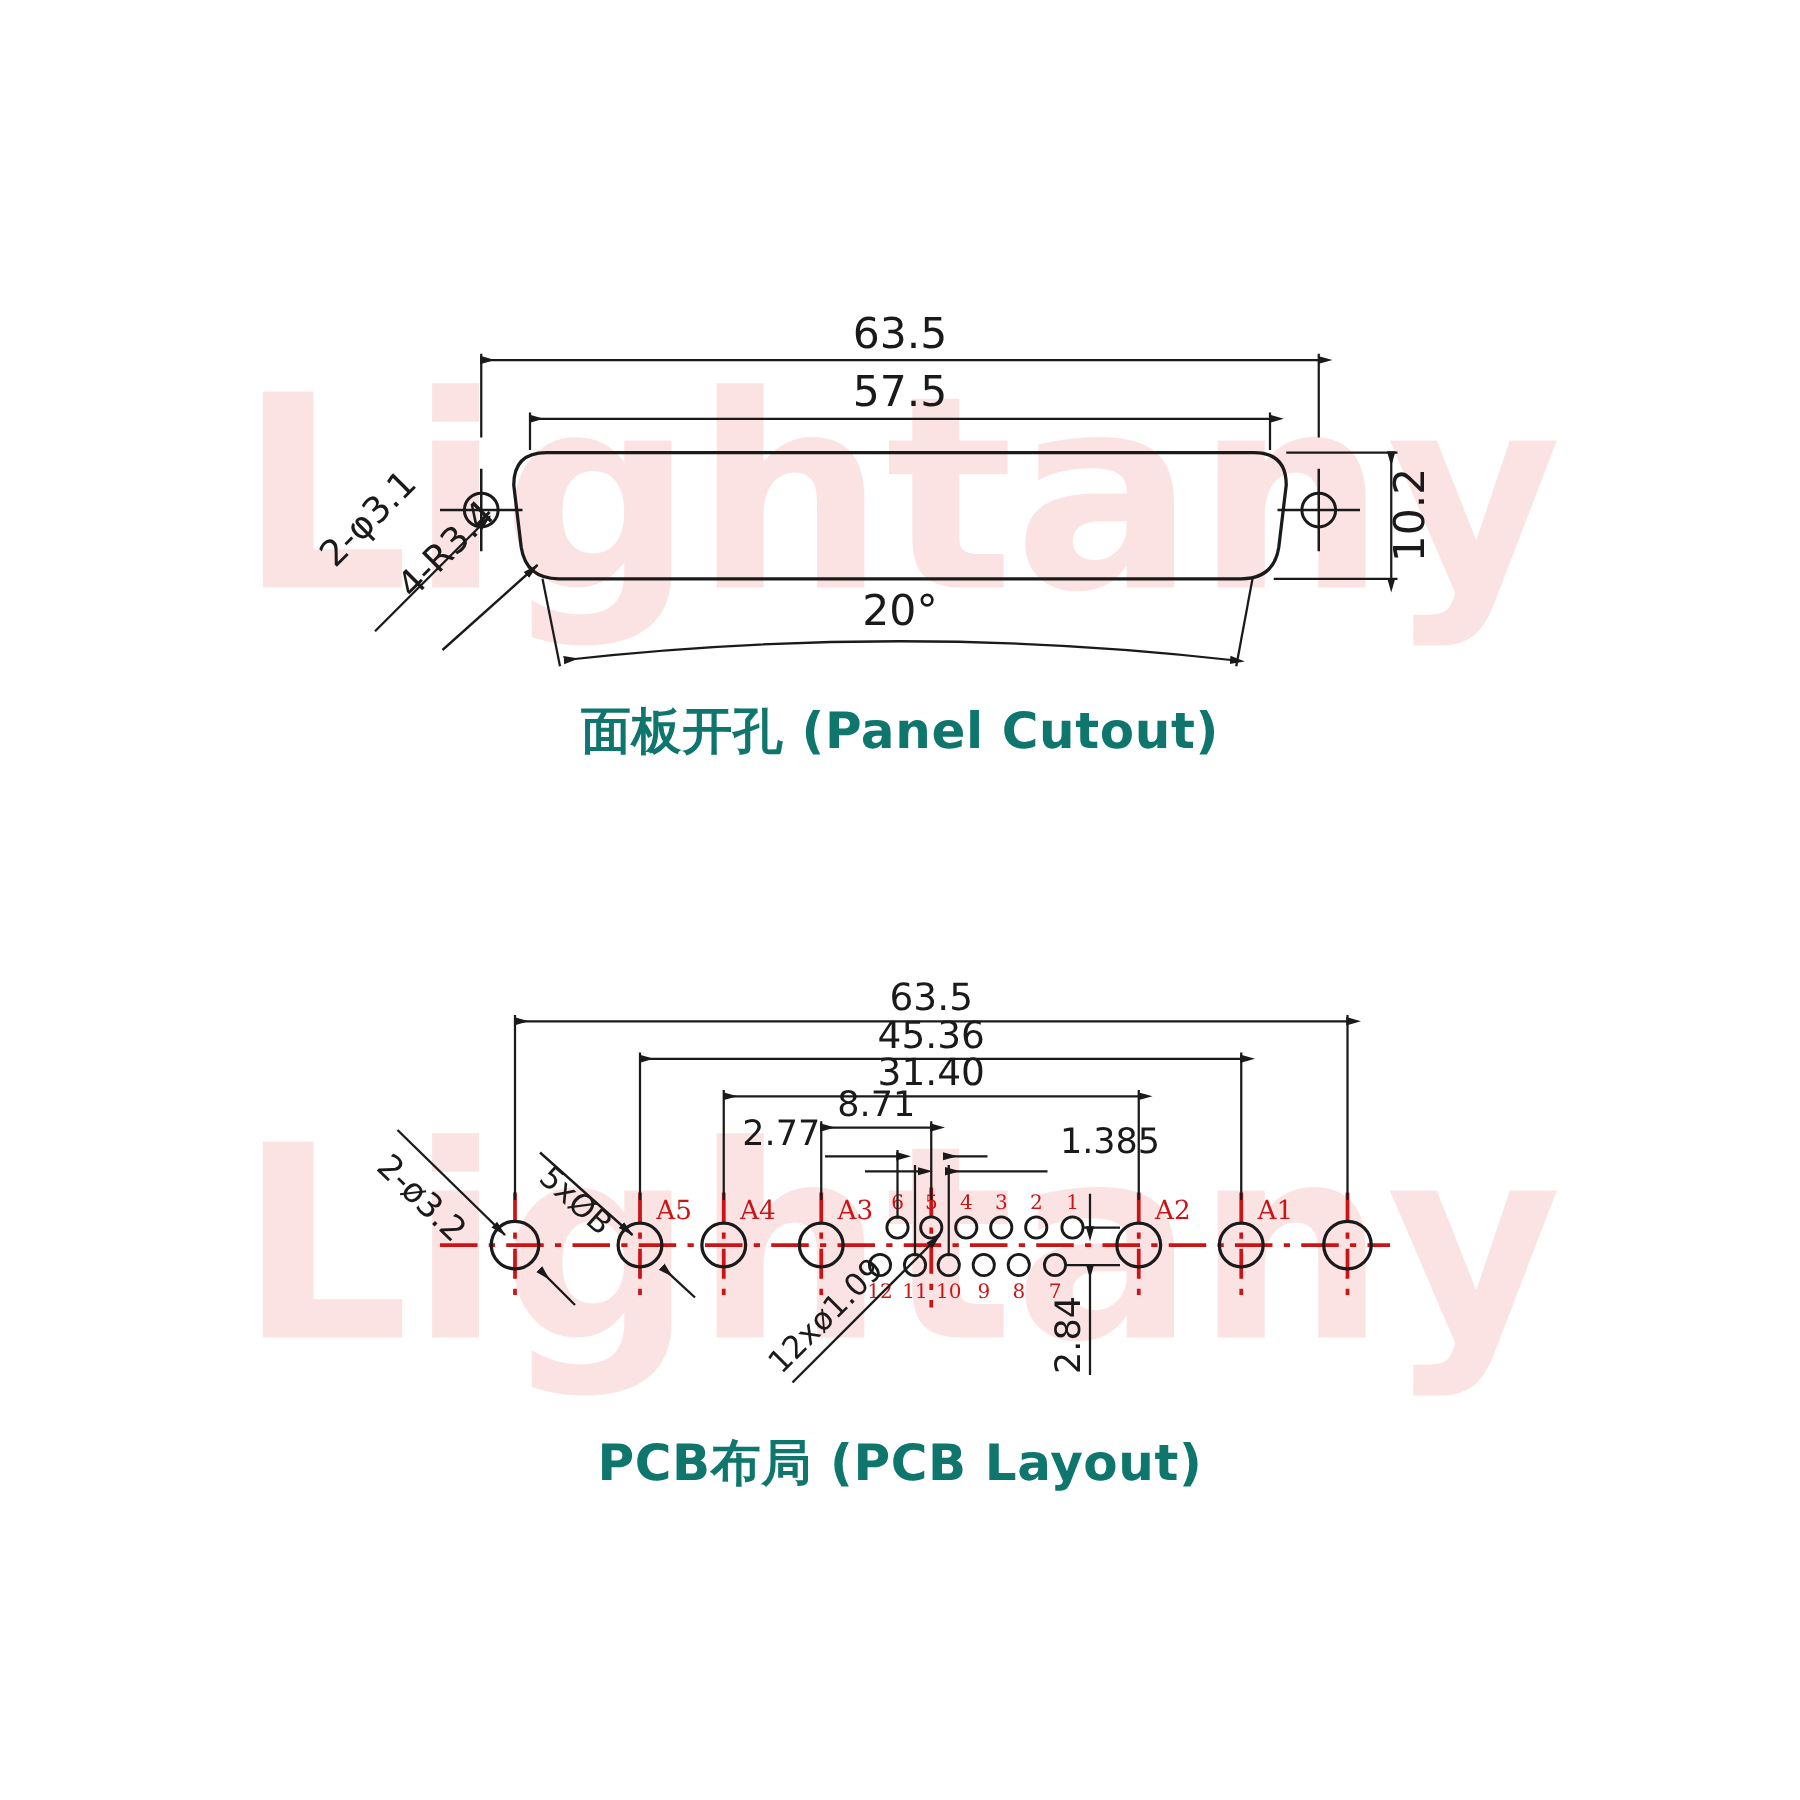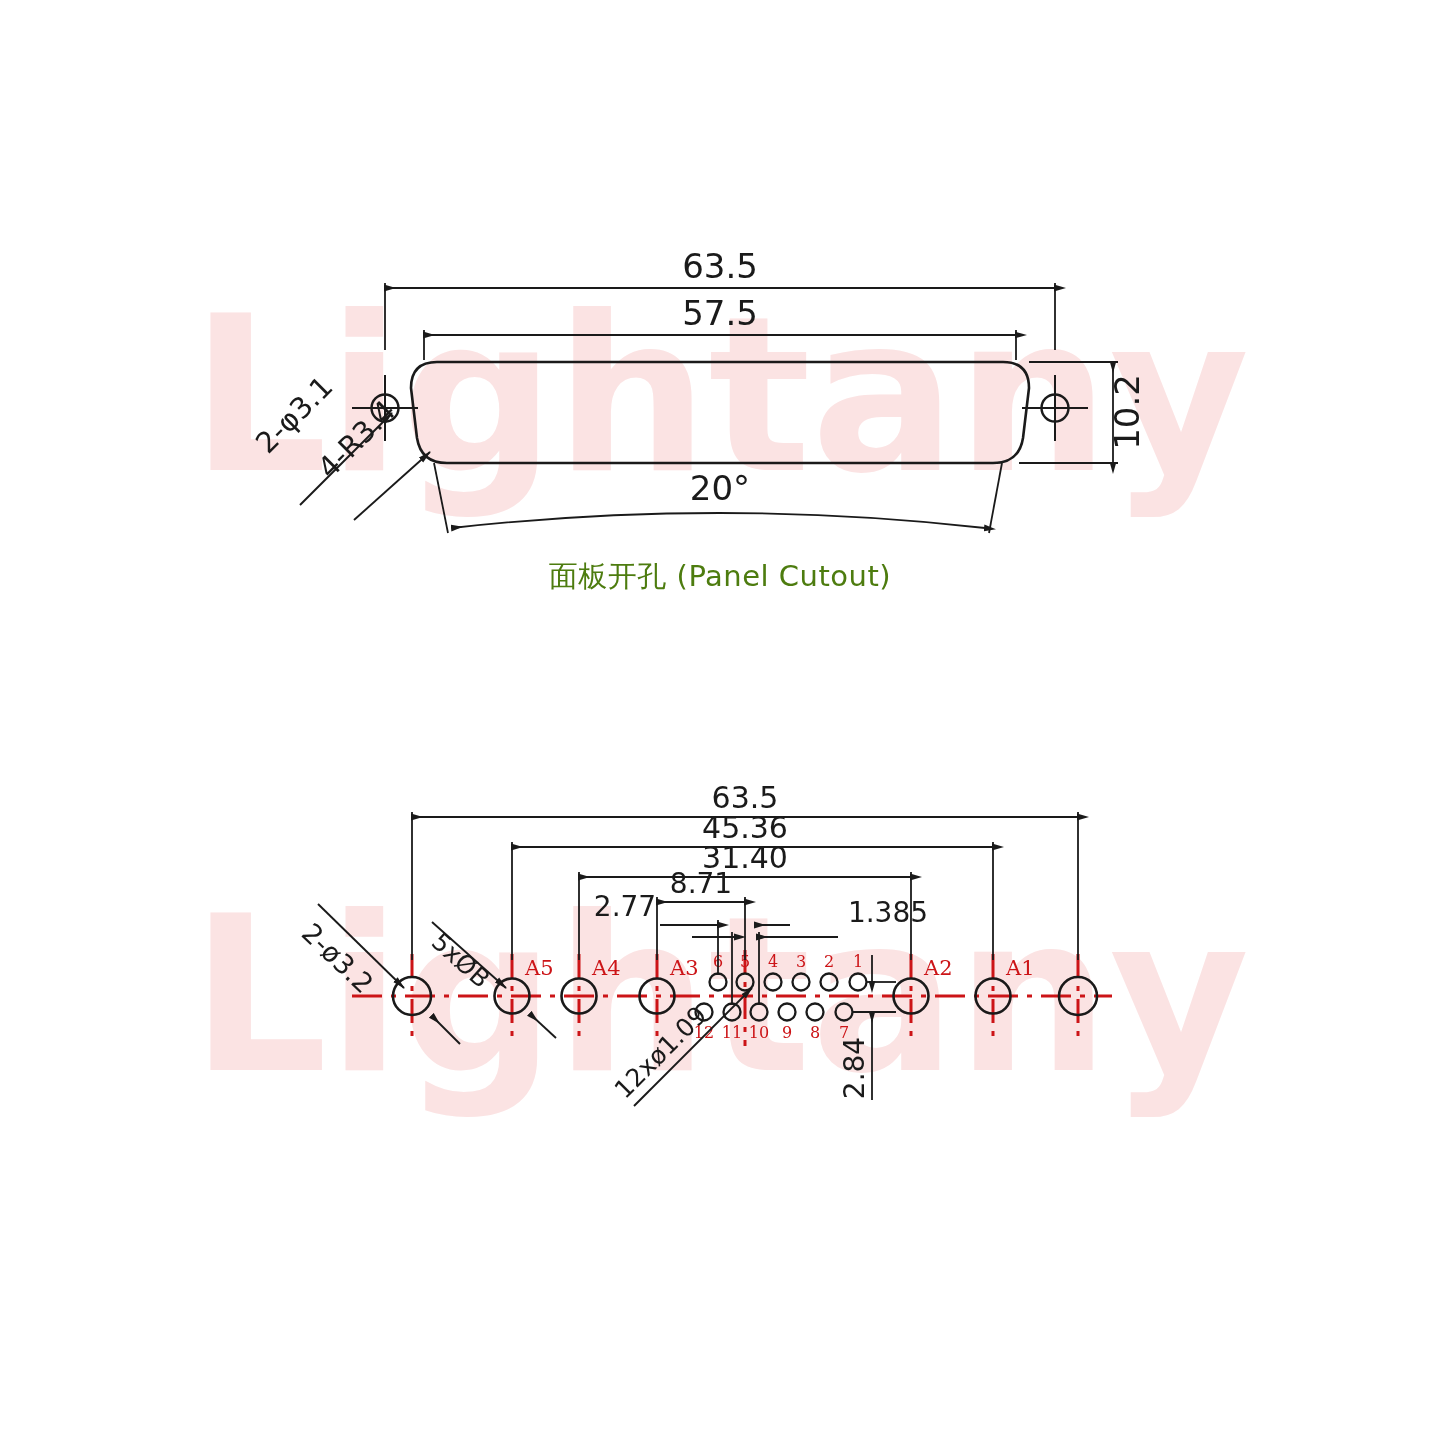--- a/index.html
+++ b/index.html
@@ -23,24 +23,25 @@
     position: absolute;
     left: 0;
     top: 0;
     width: 1440px;
     height: 1440px;
   }
   .cap {
     position: absolute;
     text-align: center;
     font-family: "DejaVu Sans", "Liberation Sans", sans-serif;
-    font-size: 29px;
-    color: #4d7c0f;
+    font-size: 40px;
+    color: #0f766e;
     white-space: nowrap;
     letter-spacing: 0.5px;
+    font-weight: bold;
   }
   #cap-panel { left: 0; top: 557px; width: 1440px; }
   #cap-pcb   { left: 0; top: 1143px; width: 1440px; }
 </style>
 </head>
 <body>
 
 <div id="sheet">
 
   <svg class="drawing" viewBox="0 0 1440 1440">
@@ -269,14 +270,15 @@
       <text x="625" y="916" text-anchor="middle" font-family="DejaVu Sans, Liberation Sans, sans-serif" font-size="28" fill="#1a1a1a">2.77</text>
 
       <text x="888" y="922" text-anchor="middle" font-family="DejaVu Sans, Liberation Sans, sans-serif" font-size="28" fill="#1a1a1a">1.385</text>
 
       <text x="864" y="1068" text-anchor="middle" font-family="DejaVu Sans, Liberation Sans, sans-serif" font-size="28" fill="#1a1a1a" transform="rotate(-90 864 1068)">2.84</text>
     </g>
   </svg>
 
   <div class="cap" id="cap-panel">面板开孔 (Panel Cutout)</div>
 
+  <div class="cap" id="cap-pcb">PCB布局 (PCB Layout)</div>
 
 </div>
 
 </body></html>

